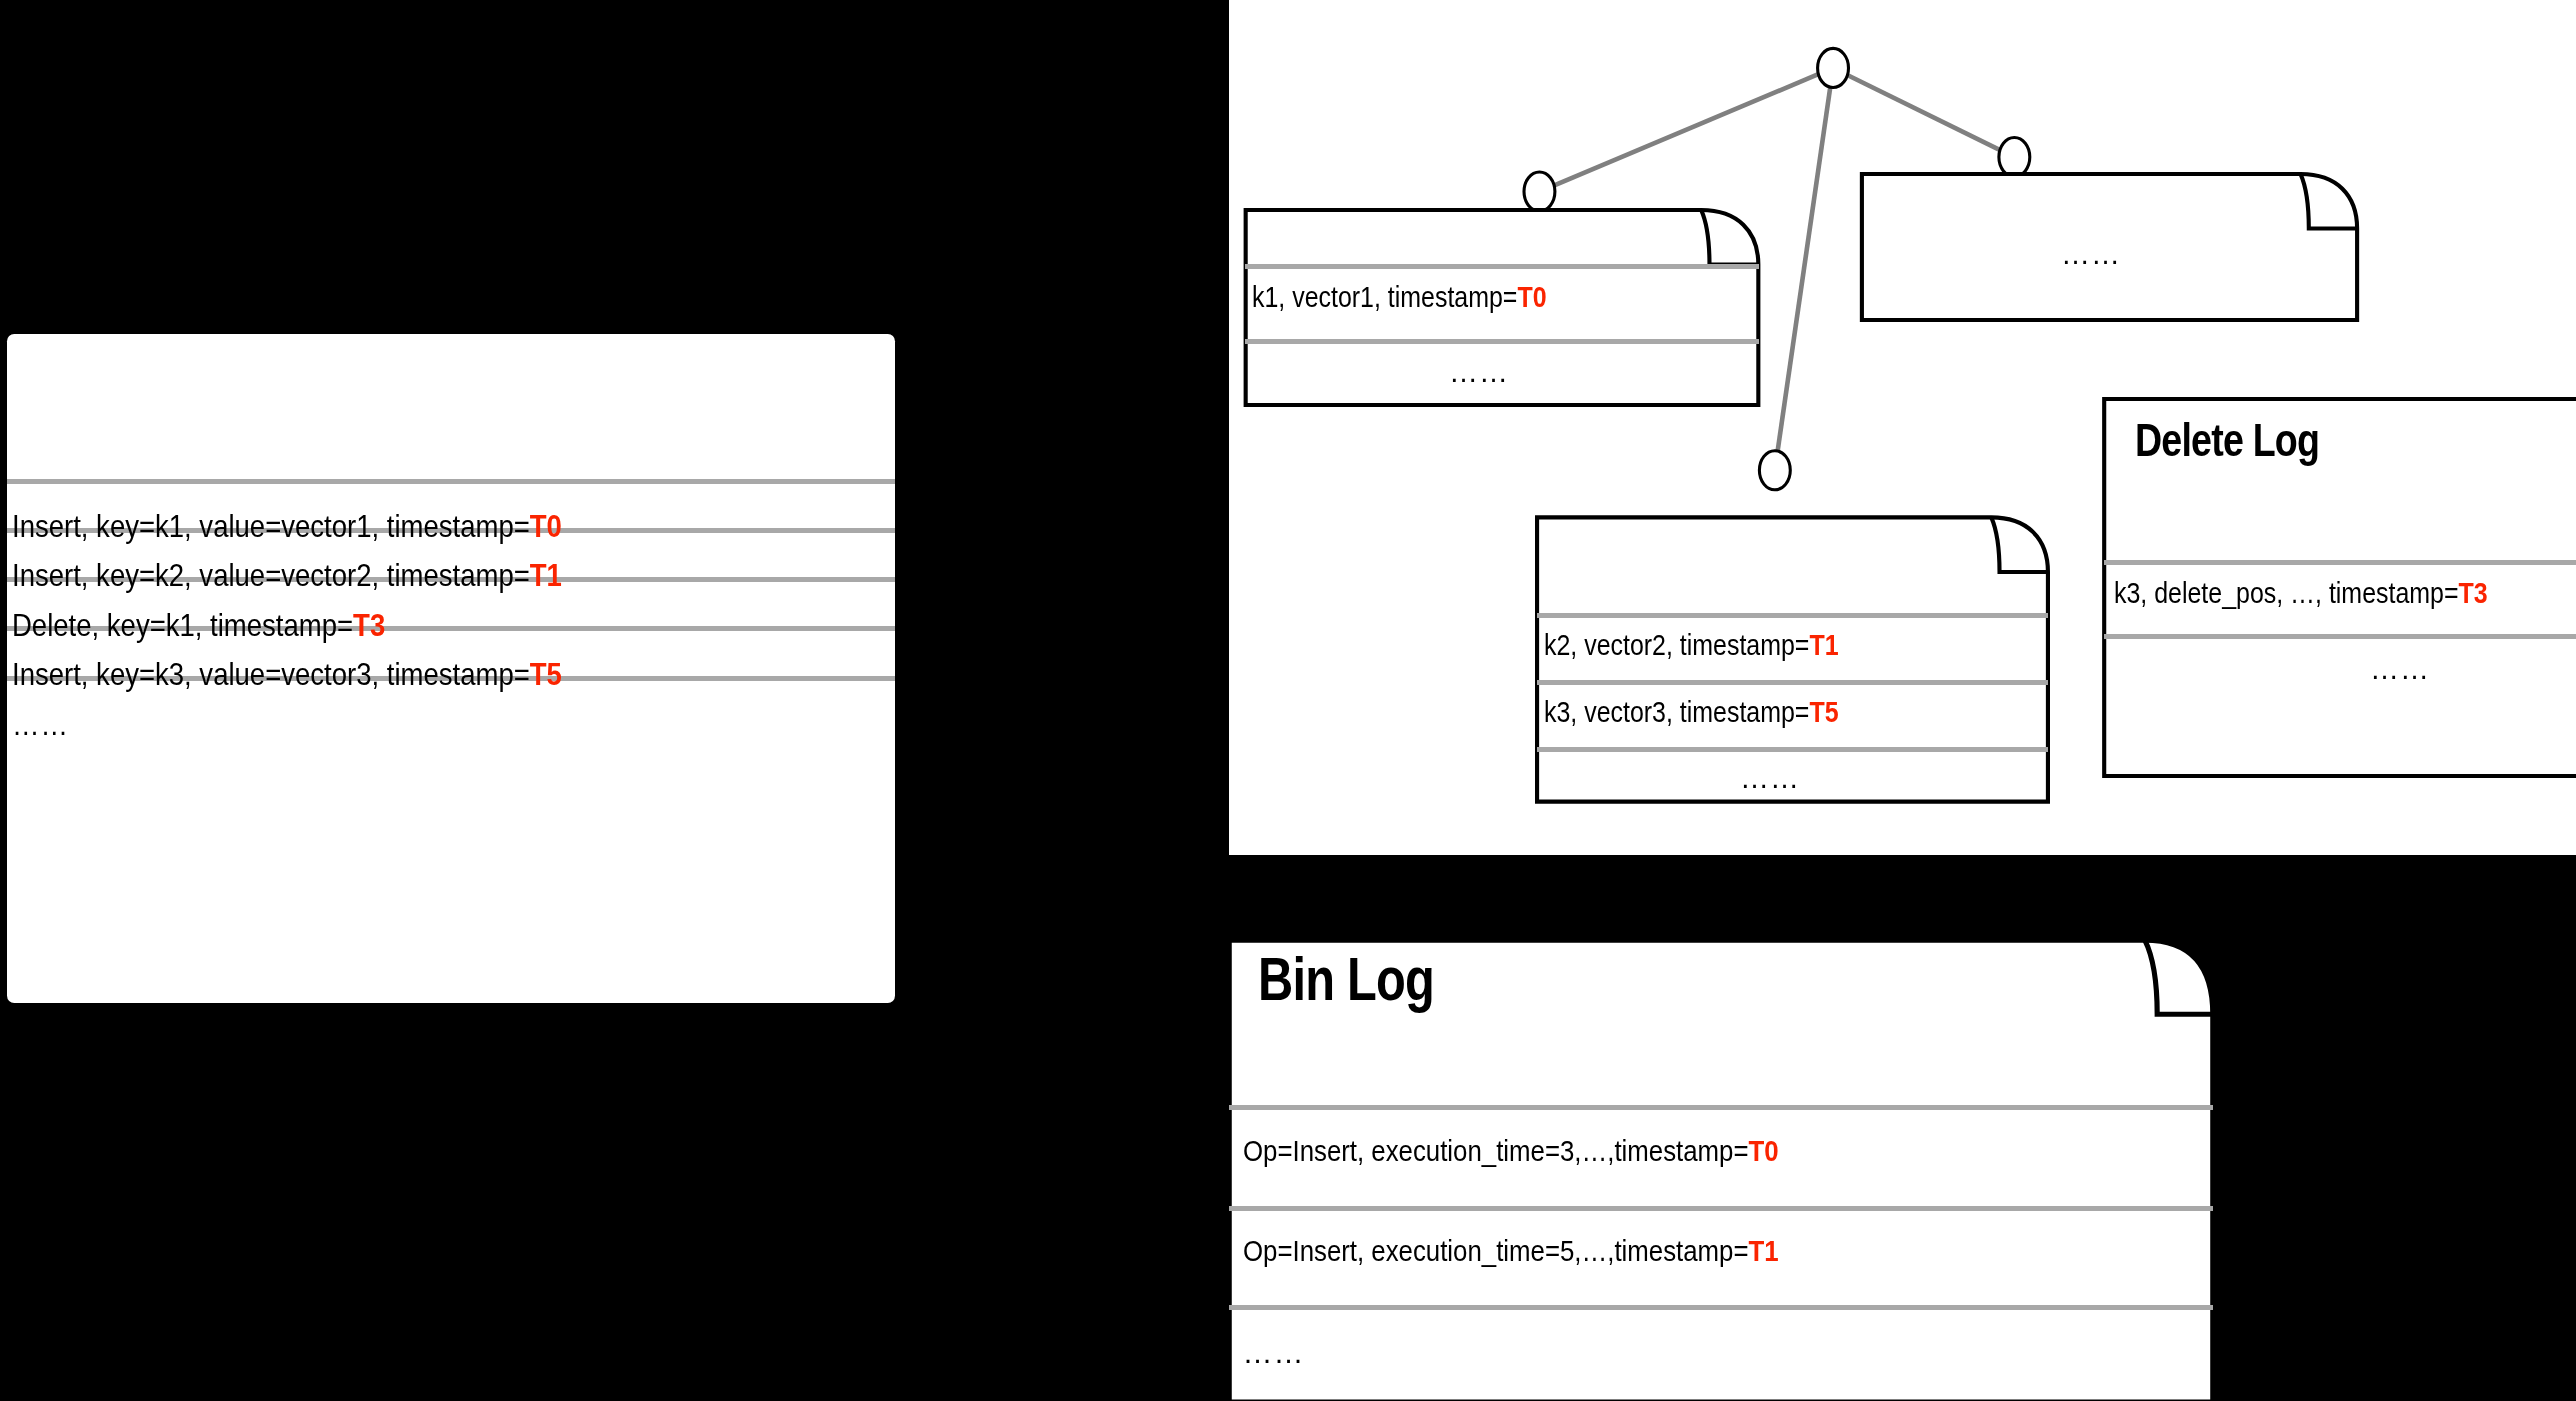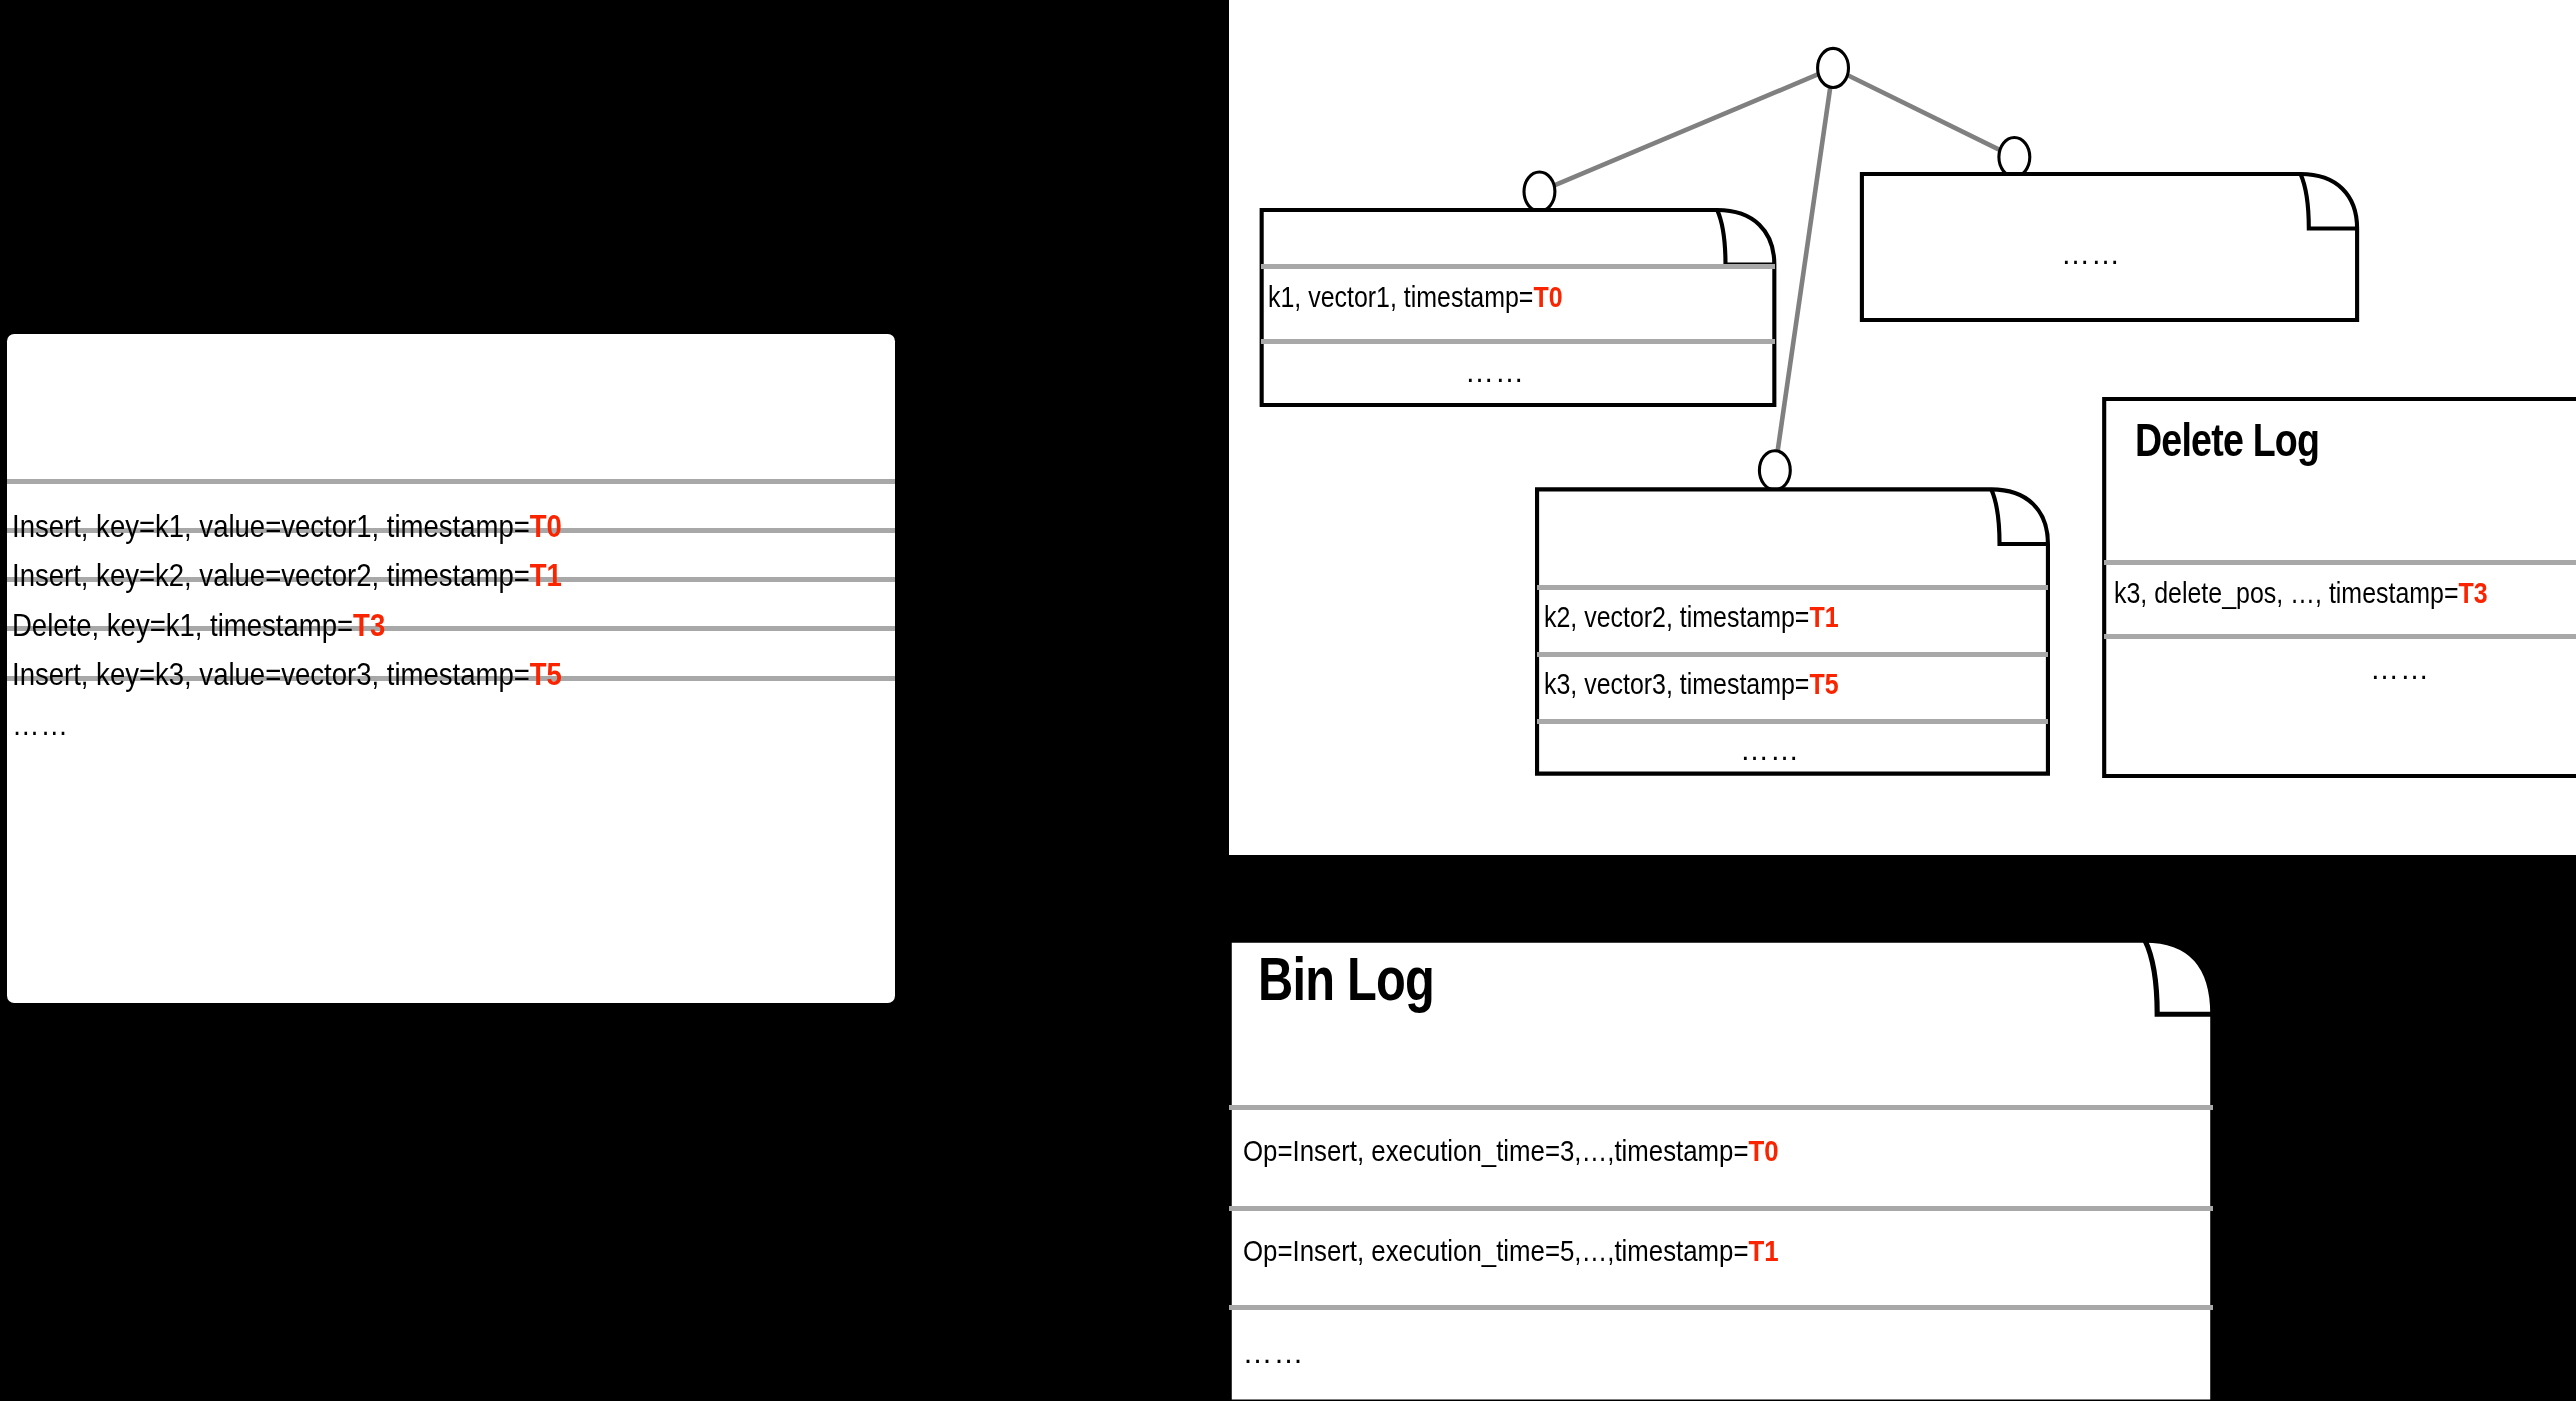--- a/index.html
+++ b/index.html
@@ -71,42 +71,42 @@
       <line x1="1172" y1="132" x2="1059" y2="913"></line>
     </g>
     <g fill="#ffffff" stroke="#000000" stroke-width="6">
       <ellipse cx="1172" cy="132" rx="30" ry="38"></ellipse>
       <ellipse cx="602" cy="372" rx="30" ry="38"></ellipse>
       <ellipse cx="1524" cy="305" rx="30" ry="38"></ellipse>
       <ellipse cx="1059" cy="913" rx="30" ry="38"></ellipse>
     </g>
   </svg>
 
-  <div class="docwrap" style="left:30px;top:208px;width:518px;height:199px;">
+  <div class="docwrap" style="left:14px;top:208px;width:518px;height:199px;">
     <svg width="518" height="199" viewBox="0 0 1005 387">
       <path d="M4 4 H 890 C 960 4 1001 45 1001 110 V 383 H 4 Z" fill="#ffffff" stroke="#000000" stroke-width="8"></path>
       <path d="M890 4 C 906 40 906 92 906 110 H 1001" fill="none" stroke="#000000" stroke-width="8"></path>
     </svg>
     <div class="hr" style="left:2.1px;top:56px;width:514px;"></div>
     <div class="hr" style="left:2.1px;top:131px;width:514px;"></div>
     <div class="rowtext" style="left:9.3px;top:73px;font-size:29px;">
       <span>k1, vector1, timestamp=</span><span class="ts">T0</span>
     </div>
     <div class="dots" style="left:206px;top:148px;font-size:29px;">……</div>
   </div>
 
   <div class="docwrap" style="left:630px;top:172px;width:501px;height:150px;">
     <svg width="501" height="150" viewBox="0 0 972 292">
       <path d="M4 4 H 858 C 928 4 968 45 968 110 V 288 H 4 Z" fill="#ffffff" stroke="#000000" stroke-width="8"></path>
       <path d="M858 4 C 874 40 874 92 874 110 H 968" fill="none" stroke="#000000" stroke-width="8"></path>
     </svg>
     <div class="dots" style="left:202px;top:66px;font-size:29px;">……</div>
   </div>
 
-  <div class="docwrap" style="left:306px;top:487px;width:515px;height:289px;">
+  <div class="docwrap" style="left:306px;top:515px;width:515px;height:289px;">
     <svg width="515" height="289" viewBox="0 0 1000 560">
       <path d="M4 4 H 886 C 956 4 996 45 996 110 V 556 H 4 Z" fill="#ffffff" stroke="#000000" stroke-width="8"></path>
       <path d="M886 4 C 902 40 902 92 902 110 H 996" fill="none" stroke="#000000" stroke-width="8"></path>
     </svg>
     <div class="hr" style="left:2.1px;top:98px;width:511px;"></div>
     <div class="hr" style="left:2.1px;top:165px;width:511px;"></div>
     <div class="hr" style="left:2.1px;top:232px;width:511px;"></div>
     <div class="rowtext" style="left:9.3px;top:114px;font-size:29px;">
       <span>k2, vector2, timestamp=</span><span class="ts">T1</span>
     </div>

